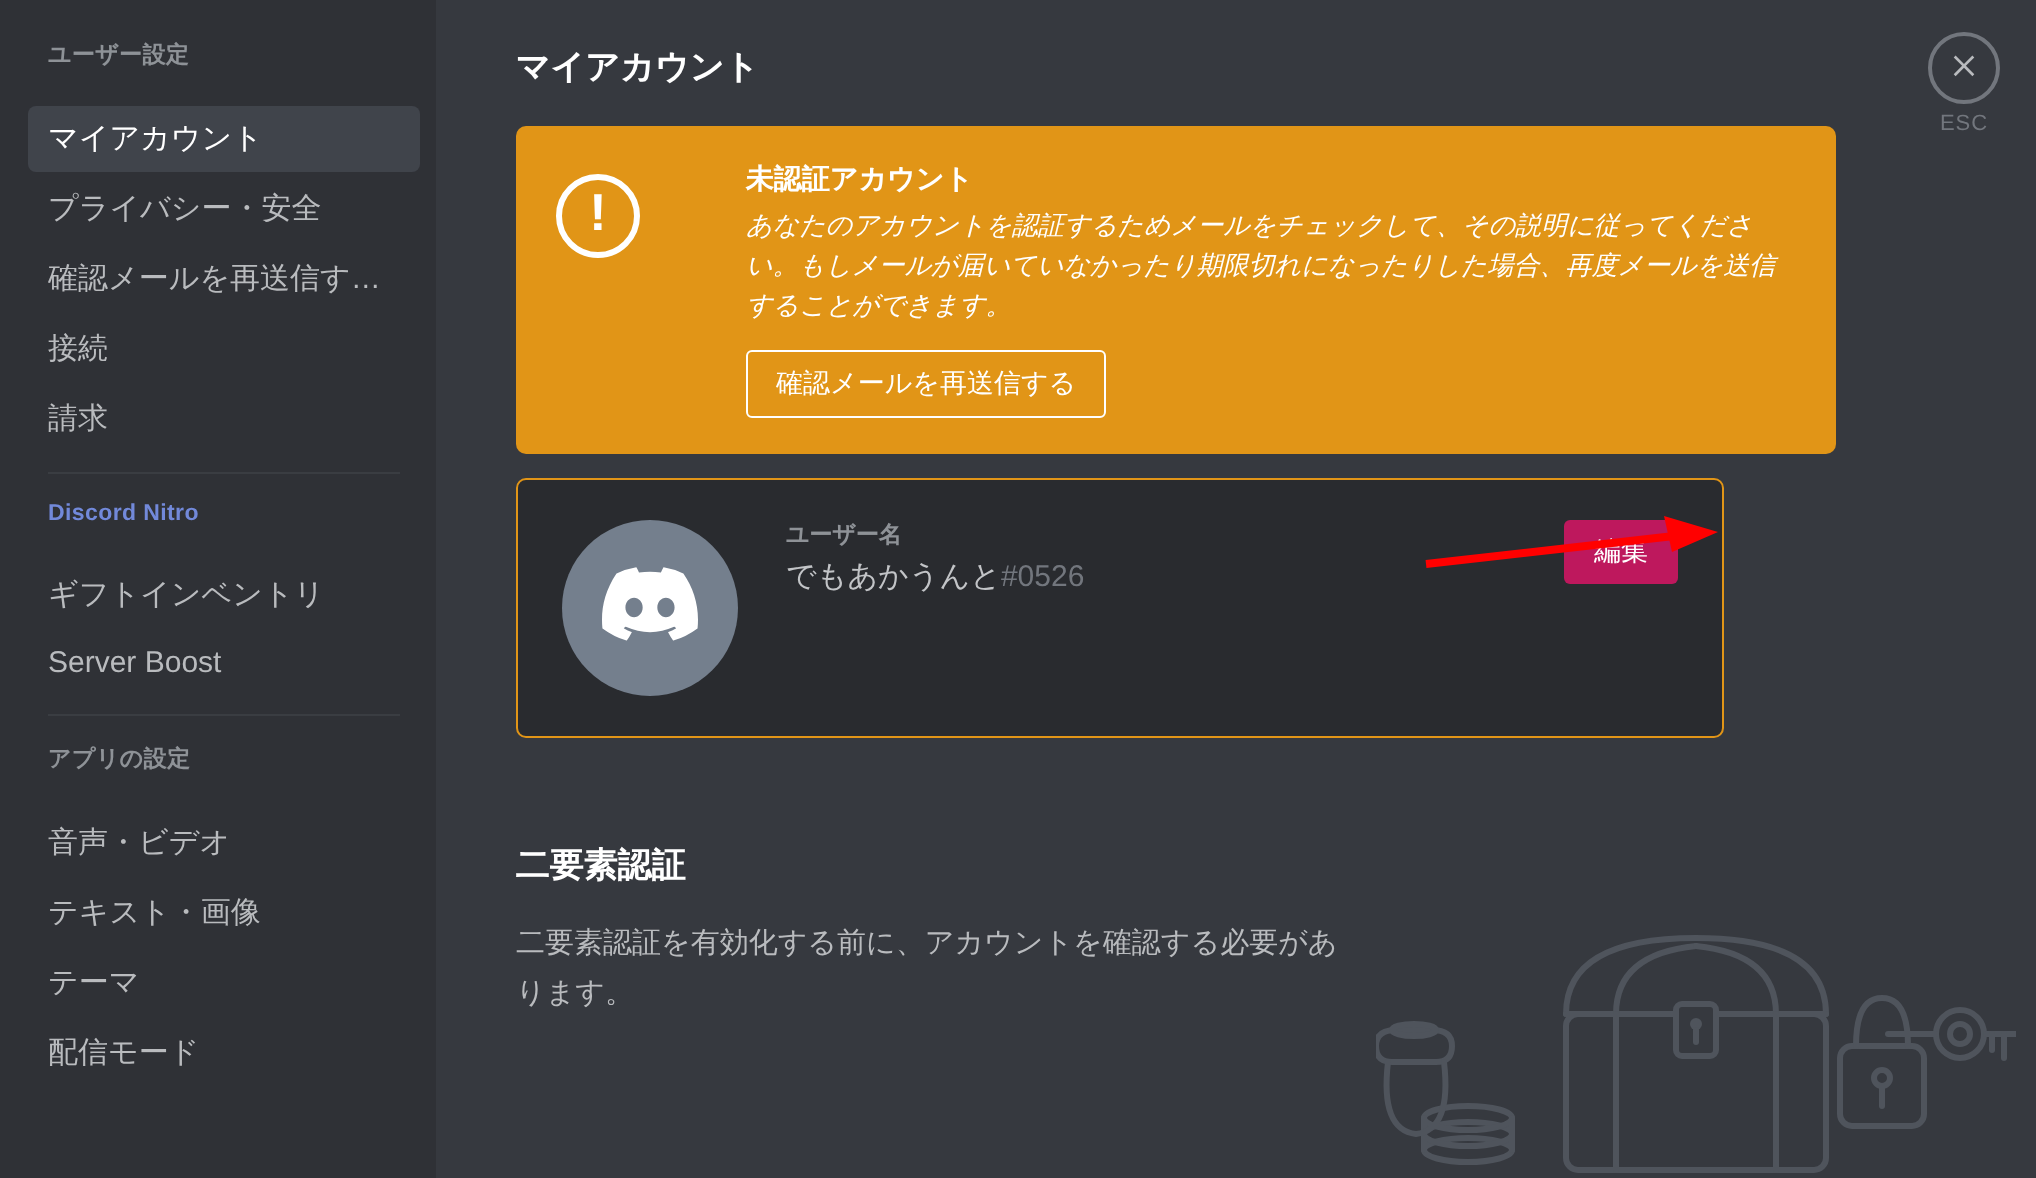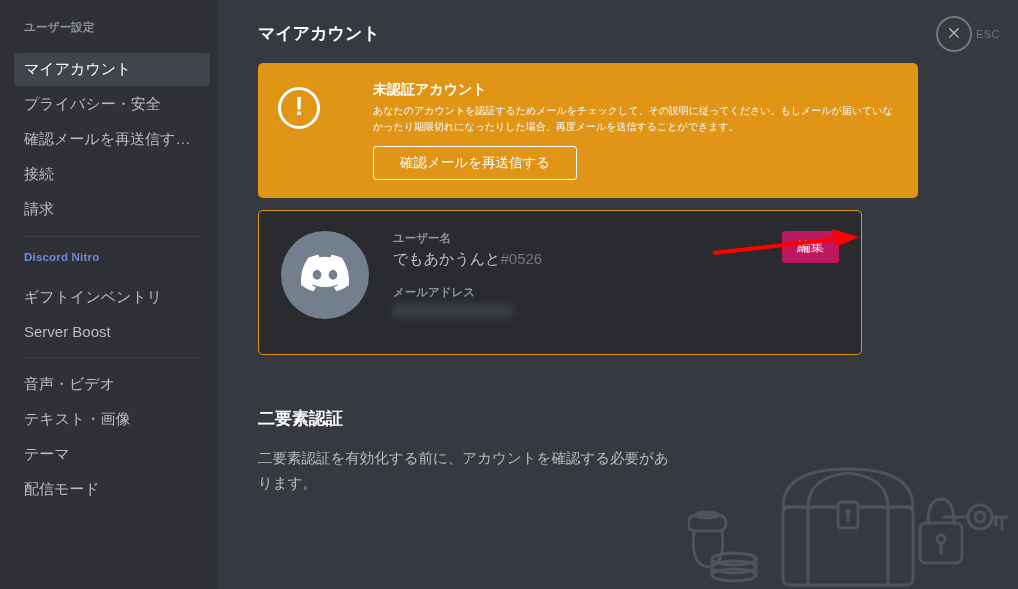--- a/index.html
+++ b/index.html
@@ -60,21 +60,21 @@
     background: #36393f;
     position: relative;
     padding: 22px 40px 0 40px;
     overflow: hidden;
   }
   .close-col {
     position: absolute;
     top: 16px;
     right: 18px;
     display: flex;
-    flex-direction: row;
+    flex-direction: column;
     align-items: center;
     gap: 4px;
   }
   .close-btn {
     width: 36px; height: 36px;
     border-radius: 50%;
     border: 2px solid #72767d;
     display: flex; align-items: center; justify-content: center;
     cursor: pointer;
   }
@@ -121,30 +121,31 @@
     flex: 1;
     color: #ffffff;
     margin-left: 35px;
   }
   .notice-title {
     font-weight: 700;
     font-size: 14px;
     margin-bottom: 4px;
   }
   .notice-desc {
-    font-size: 10px;
+    font-size: 13px;
     line-height: 1.55;
     margin-bottom: 12px;
+    font-style: italic;
   }
   .resend-btn {
     display: inline-block;
     background: transparent;
     border: 1px solid #ffffff;
     color: #ffffff;
-    padding: 7px 26px;
+    padding: 7px 14px;
     font-size: 13.5px;
     border-radius: 3px;
     cursor: pointer;
   }
 
   
   .account-card {
     margin-top: 12px;
     width: 604px;
     background: #292b2f;
@@ -246,20 +247,21 @@
     <div class="sidebar-item"><span>請求</span></div>
 
     <div class="sidebar-sep"></div>
 
     <div class="sidebar-header nitro">Discord Nitro</div>
     <div class="sidebar-item"><span>ギフトインベントリ</span></div>
     <div class="sidebar-item"><span>Server Boost</span></div>
 
     <div class="sidebar-sep"></div>
 
+    <div class="sidebar-header">アプリの設定</div>
     <div class="sidebar-item"><span>音声・ビデオ</span></div>
     <div class="sidebar-item"><span>テキスト・画像</span></div>
     <div class="sidebar-item"><span>テーマ</span></div>
     <div class="sidebar-item"><span>配信モード</span></div>
   </aside>
 
   <main class="content">
 
     <div class="close-col">
       <div class="close-btn">
@@ -293,24 +295,20 @@
             </svg>
         </span>
       </div>
       <div class="account-fields">
         <div class="field">
           <div class="field-label">ユーザー名</div>
           <div class="field-value">
             <span>でもあかうんと</span><span class="discrim">#0526</span>
           </div>
         </div>
-        <div class="field">
-          <div class="field-label">メールアドレス</div>
-          <div class="email-blur"></div>
-        </div>
       </div>
       <button class="edit-btn">編集</button>
 
       <svg class="arrow-anno" style="left:450px; top:14px;" width="150" height="40" viewBox="0 0 150 40">
         <line x1="4" y1="28" x2="128" y2="14" stroke="#ff0000" stroke-width="4"></line>
         <polygon points="150,12 123,4 127,22" fill="#ff0000"></polygon>
       </svg>
     </div>
 
     <div class="twofa">

